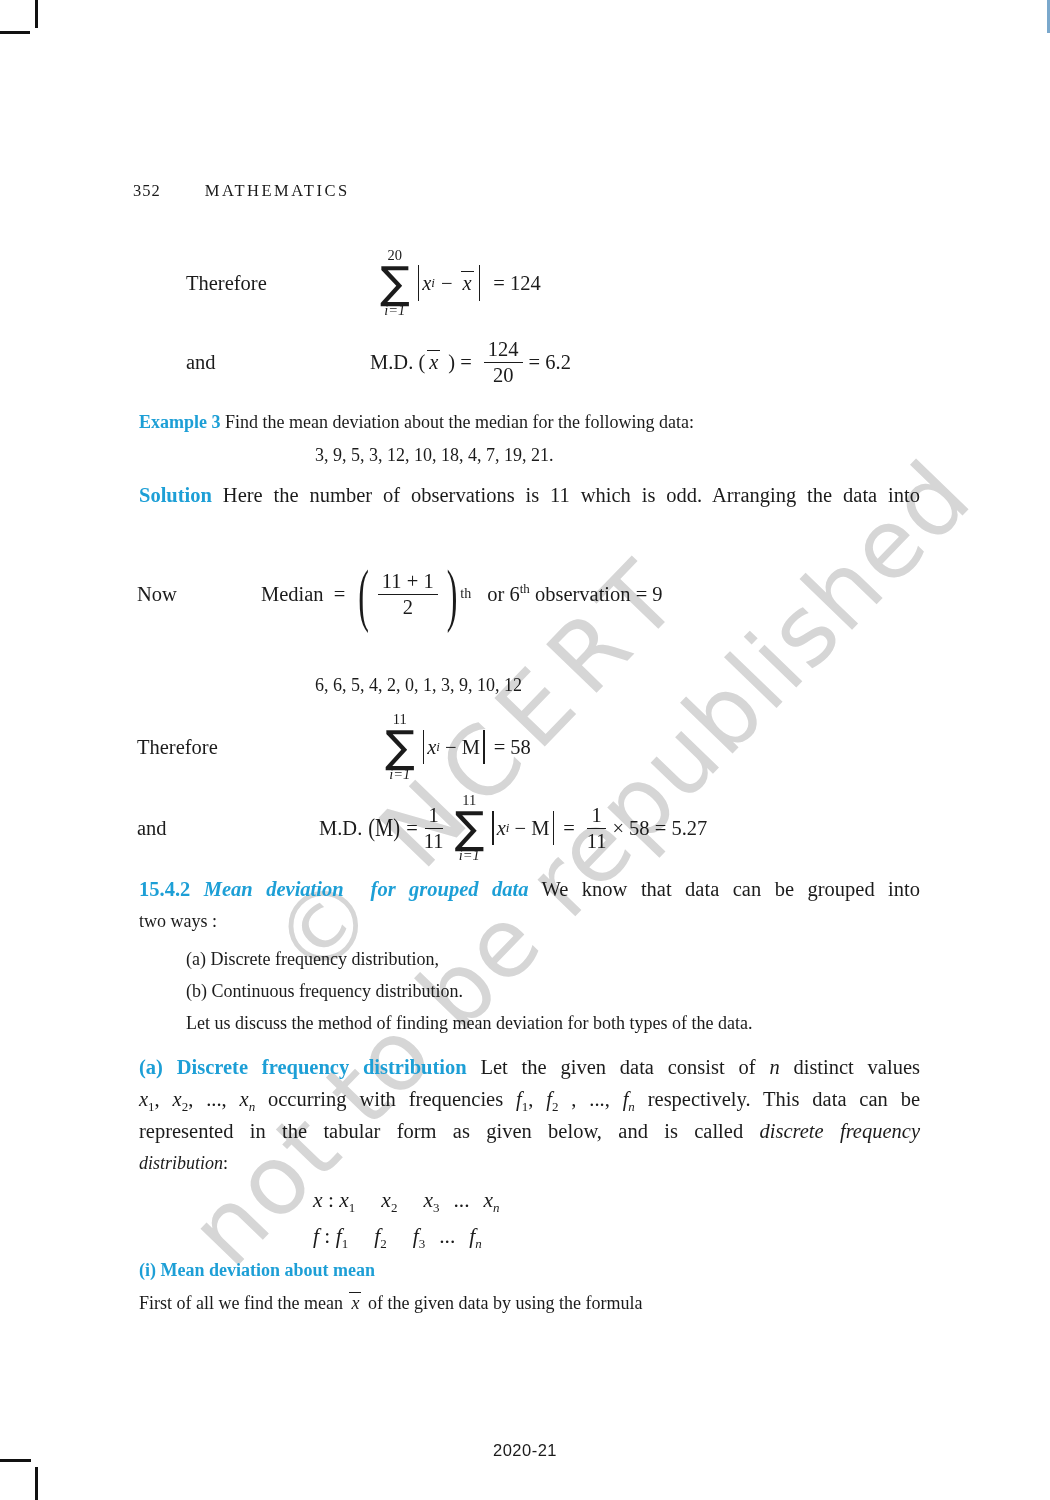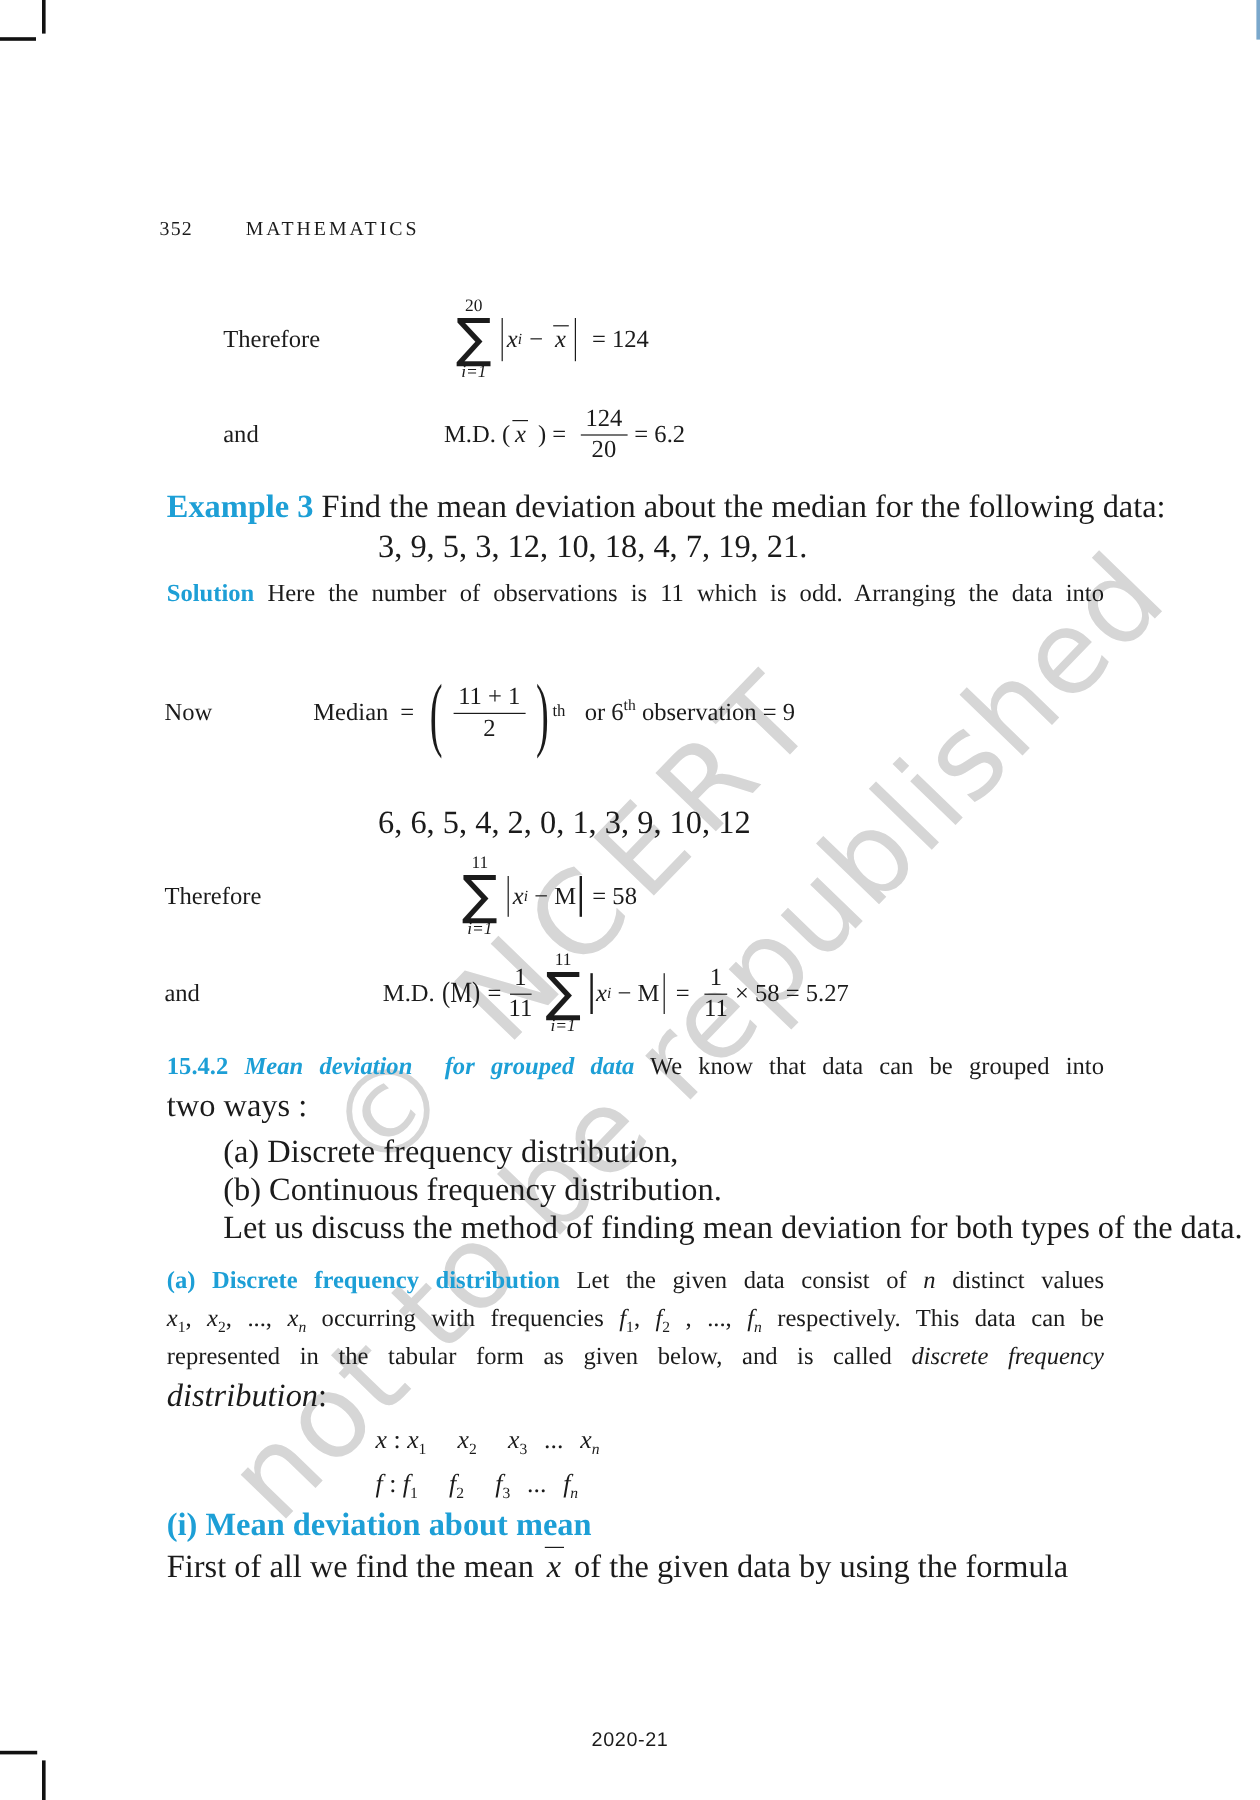--- a/index.html
+++ b/index.html
@@ -9,21 +9,21 @@
   
   .wm{position:absolute;left:530px;top:815px;transform:translate(-50%,-50%) rotate(-46deg);
       text-align:center;font-family:"DejaVu Sans",sans-serif;color:var(--watermark,#d7d7d7);
       z-index:0;white-space:nowrap;}
   .wm .l1{font-size:96px;letter-spacing:14px;line-height:140px;}
   .wm .l2{font-size:96px;letter-spacing:2px;line-height:140px;}
   
   .cm{position:absolute;background:#111;z-index:2;}
   .edge{position:absolute;right:0;top:0;width:3px;height:33px;background:var(--edge,#7aa8cc);z-index:2;}
   
-  .line{position:absolute;font-size:27px;line-height:28px;white-space:nowrap;}
+  .line{position:absolute;font-size:18px;line-height:28px;white-space:nowrap;}
   .jline{position:absolute;font-size:20.5px;line-height:28px;width:781px;
          text-align:justify;text-align-last:justify;}
   .accent{color:var(--accent,#1d9fd6);font-weight:bold;}
   .accent-it{color:var(--accent,#1d9fd6);font-weight:bold;font-style:italic;}
   .it{font-style:italic;text-align:right;}
   .hdr{position:absolute;top:181px;left:133px;font-size:16.5px;letter-spacing:1px;}
   .hdr .bt{margin-left:44px;letter-spacing:2.5px;margin-top:36px;}
   .ftr{position:absolute;top:1441px;left:0;width:1050px;text-align:center;
        font-family:"Liberation Sans",sans-serif;font-size:16.5px;letter-spacing:.5px;}
   

